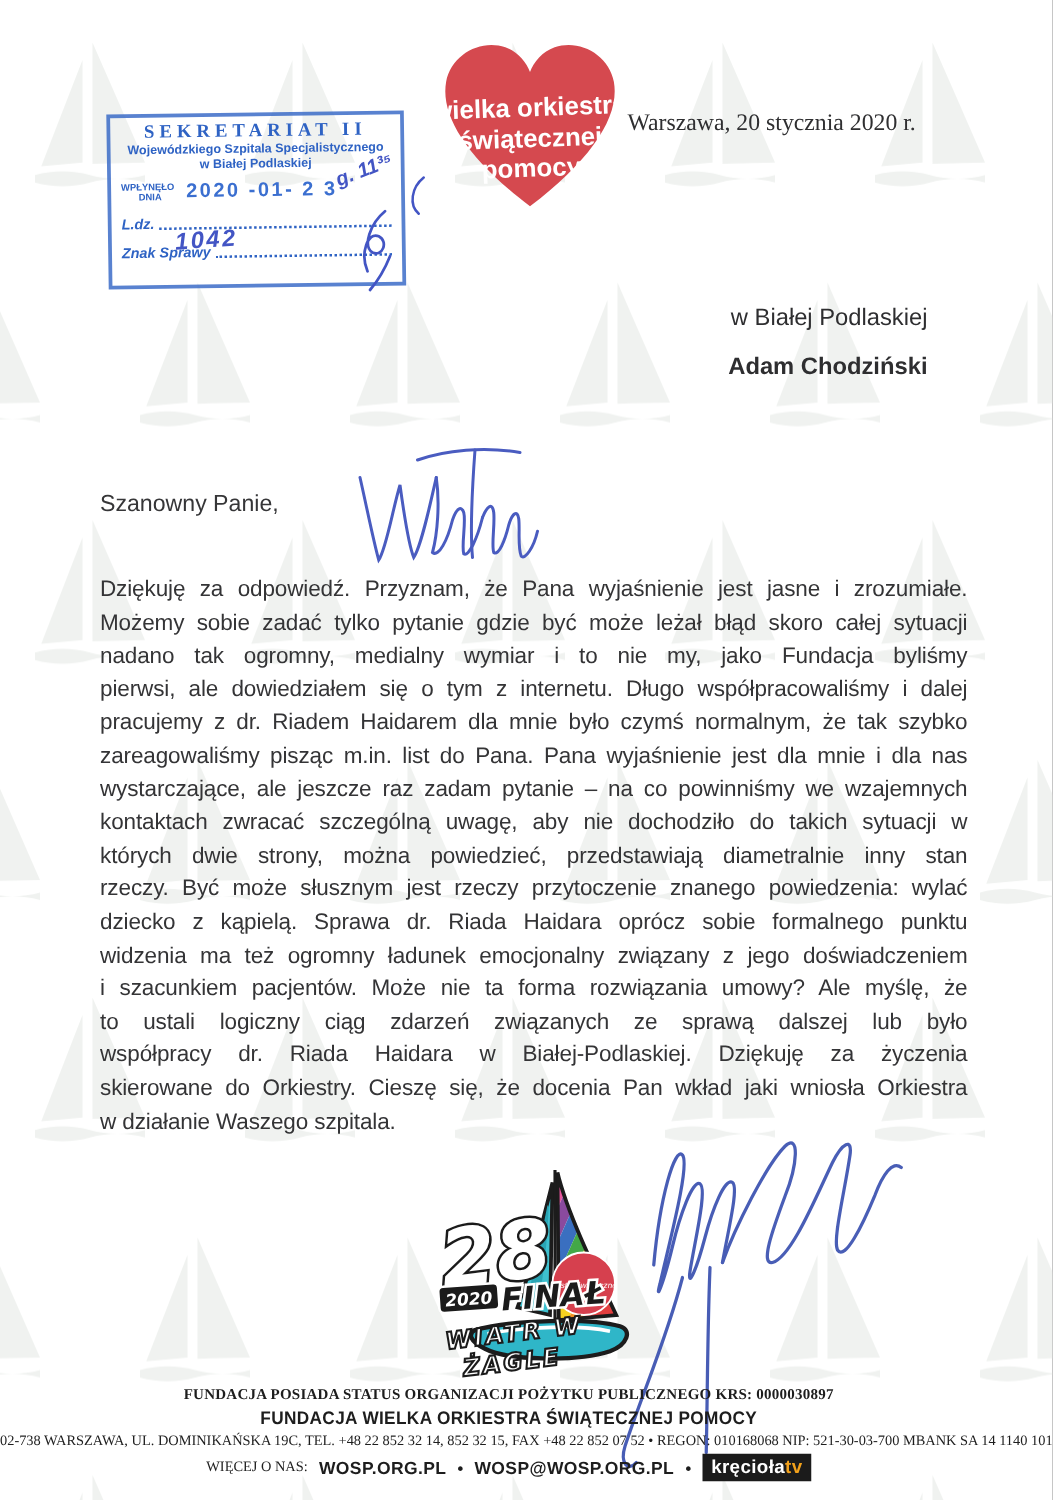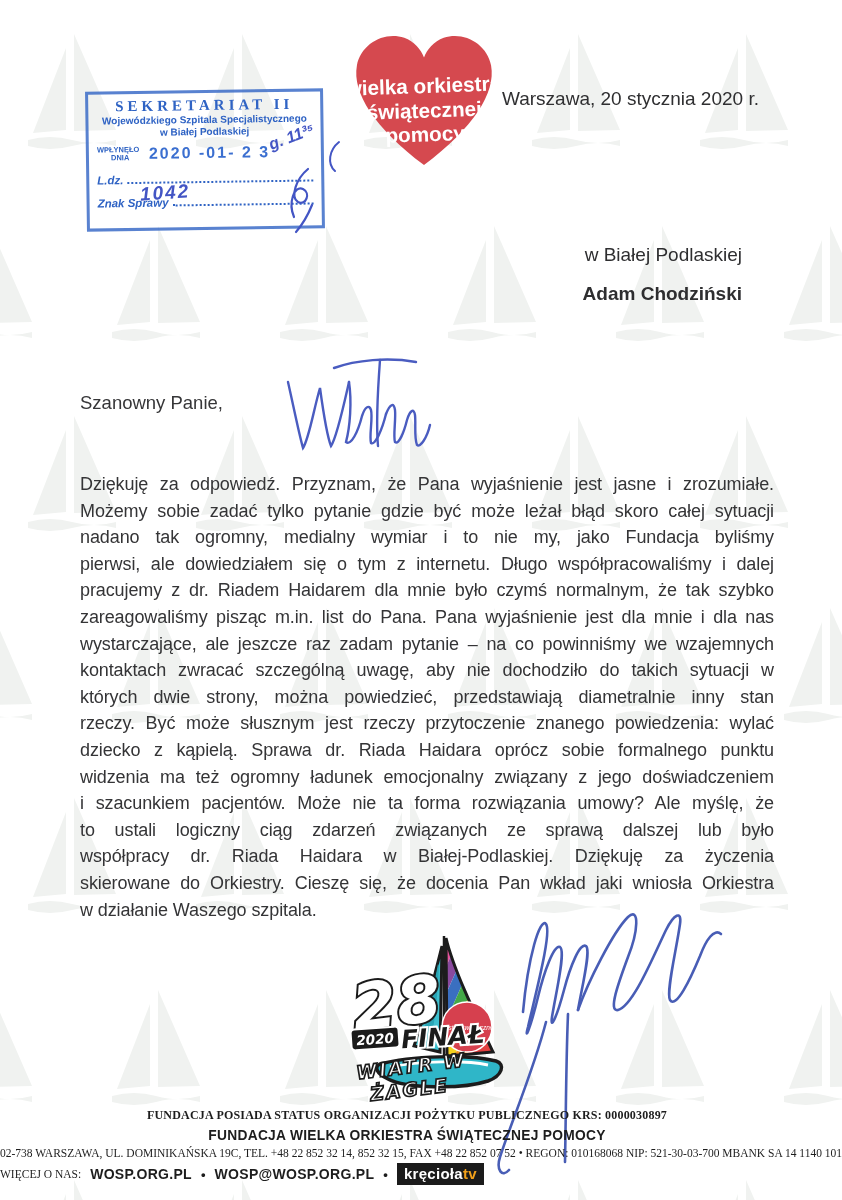--- a/index.html
+++ b/index.html
@@ -40,48 +40,48 @@
   .stamp-line .lbl{font-size:11.5px;font-weight:bold;font-style:italic;white-space:nowrap;margin-right:4px;}
   .stamp-line .leader{flex:1;border-bottom:2px dotted #2f63c4;height:3px;margin-bottom:2px;}
   .stamp-ldz-value{
     left:140px;top:182px;color:#4355c4;font-style:italic;font-size:19px;font-weight:bold;
     transform:rotate(-4deg);letter-spacing:2px;
   }
   .stamp-flourish{left:278px;top:165px;}
 
   
   .heart-logo{left:344px;top:24px;}
-  .place-date{left:502px;top:88px;font-size:19px;color:#2f2f31;}
+  .place-date{left:502px;top:88px;font-size:19px;color:#2f2f31;font-family:Liberation Serif, serif;}
 
   
   .addressee{right:100px;top:244px;text-align:right;color:#2e2e30;font-size:19px;}
   .addressee .ln{margin-bottom:17px;}
   .addressee .name{font-weight:bold;}
 
   
   .salutation{left:80px;top:392px;font-size:18.5px;}
   .witam{left:276px;top:352px;}
-  .body{left:80px;top:471px;width:694px;}
+  .body{left:80px;top:458px;width:694px;}
   .body-line{
     font-size:18px;line-height:26.6px;text-align:justify;text-align-last:justify;
     white-space:nowrap;letter-spacing:-0.1px;color:#343436;
   }
   .body-line:last-child{text-align-last:left;}
 
   
   .logo28{left:350px;top:934px;}
   .signature{left:428px;top:862px;pointer-events:none;}
   .pen-mark{left:325px;top:140px;}
 
   
   .footer{left:0;top:1108px;width:814px;text-align:center;color:#1d1d1d;}
   .f-status{font-family:"Liberation Serif",serif;font-weight:bold;font-size:12px;letter-spacing:.2px;}
   .f-org{font-weight:bold;font-size:14.5px;letter-spacing:.3px;margin-top:4px;transform:scale(.95,1);}
   .f-addr{font-family:"Liberation Serif",serif;font-size:11.5px;margin-top:4px;white-space:nowrap;}
-  .f-more{margin-top:4px;display:flex;justify-content:flex-start;align-items:center;gap:9px;}
+  .f-more{margin-top:4px;display:flex;justify-content:center;align-items:center;gap:9px;}
   .f-more .lbl{font-family:"Liberation Serif",serif;font-size:11.5px;}
   .f-more .strong{font-weight:bold;font-size:14px;letter-spacing:.3px;}
   .f-more .dot{font-size:13px;font-weight:bold;}
   .kreciola{
     background:#1b1b1b;color:#ffffff;font-weight:bold;font-size:15px;
     padding:2px 7px 3px 7px;letter-spacing:.3px;
   }
   .kreciola .tv{color:#f2a11b;margin-top:12px;}
 </style>
 </head>

